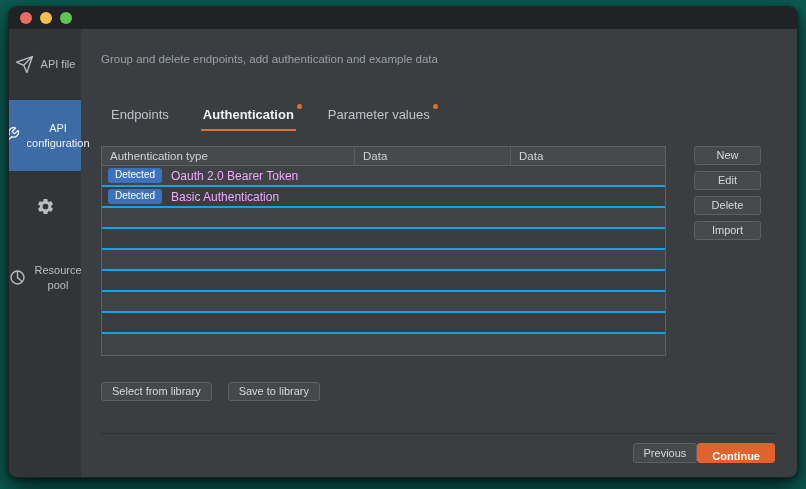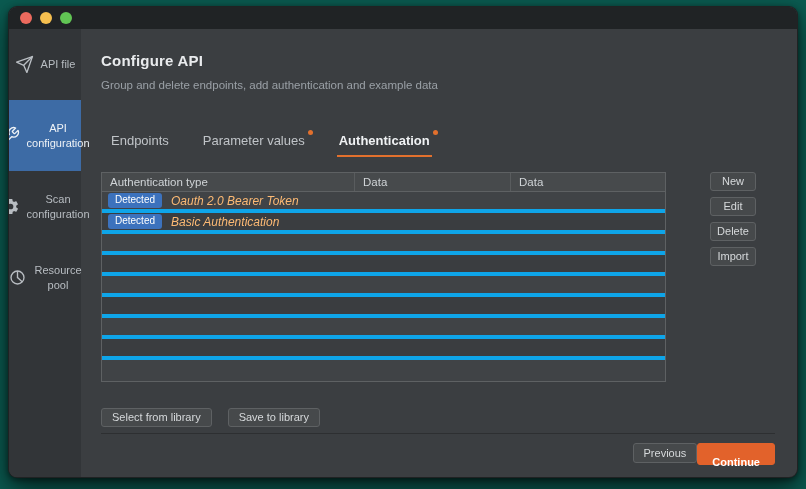--- a/index.html
+++ b/index.html
@@ -45,47 +45,47 @@
   .tab { position:relative; font-size:13px; color:#c0c4c8; padding:0 2px 7px 2px; cursor:pointer; }
   .tab.active { color:#f0f2f4; font-weight:bold; border-bottom:2px solid #e2702d; }
   .tab .dot { position:absolute; top:-3px; right:-6px; width:5px; height:5px; border-radius:50%; background:#e2702d; }
 
   .table-zone { display:flex; margin-top:15px; gap:28px; }
   .table { width:565px; border:1px solid #5e6163; background:#3b3e41; }
   .thead { display:flex; height:19px; align-items:center; background:#474a4c; border-bottom:1px solid #5e6163; }
   .th { font-size:11.5px; color:#d0d4d7; padding:0 8px; height:100%; display:flex; align-items:center; }
   .th + .th { border-left:1px solid #595c5e; }
   .c1{ width:252px; } .c2{ width:156px; } .c3{ flex:1; }
-  .tr { display:flex; height:21px; align-items:center; border-bottom:4px solid #0ea5e9; }
+  .tr { display:flex; height:21px; align-items:center; border-bottom:2px solid #0ea5e9; }
   .tr:last-child { border-bottom:none; }
   .tr:nth-child(odd){ background:#404346; }
   .tr:nth-child(even){ background:#3a3d40; }
   .cell { padding:0 6px; display:flex; align-items:center; height:100%; overflow:hidden; }
   .badge {
     background:#3c72bd; color:#fff; font-size:10px; border-radius:3px;
     padding:2px 7px 3px; line-height:1; white-space:nowrap;
   }
-  .row-name { font-size:12px; color:#fdba74; margin-left:9px; white-space:nowrap;font-style:italic; }
+  .row-name { font-size:12px; color:#f0abfc; margin-left:9px; white-space:nowrap; }
 
   .btn {
     font-family:inherit; font-size:11px; color:#d6d9db;
     background:#46494b; border:1px solid #5e6163; border-radius:3px;
     height:19px; padding:0 10px; cursor:pointer; line-height:17px;
   }
   .side-buttons { display:flex; flex-direction:column; gap:6px; width:67px; }
-  .side-buttons .btn { width:46px; padding:0; text-align:center;margin-left:16px; }
+  .side-buttons .btn { width:67px; padding:0; text-align:center; }
 
   .library-row { display:flex; gap:16px; margin-top:26px; }
 
   .footer {
     margin-top:auto; border-top:1px solid #2d2f31;
     display:flex; justify-content:flex-end; 
     padding:9px 0 0 0; height:44px;
   }
-  .btn.primary { background:#e2622b; border-color:#e2622b; color:#fff; font-weight:bold; padding:10px 14px; }
+  .btn.primary { background:#e2622b; border-color:#e2622b; color:#fff; font-weight:bold; padding:4px 14px; }
   .footer .btn { height:20px; }
 </style>
 </head>
 <body>
 
 <div class="window">
 
   <div class="titlebar">
     <span class="tl red"></span>
     <span class="tl yellow"></span>
@@ -111,49 +111,47 @@
             </svg>
         </span>
         <span>API configuration</span>
       </div>
       <div class="side-item">
         <span class="icn">
           <svg viewBox="0 0 24 24" width="19" height="19" fill="currentColor">
               <path d="M19.14,12.94a7.07,7.07,0,0,0,.06-.94,7.07,7.07,0,0,0-.06-.94l2.03-1.58a.5.5,0,0,0,.12-.64l-1.92-3.32a.5.5,0,0,0-.61-.22l-2.39,1a7.28,7.28,0,0,0-1.62-.94l-.36-2.54a.5.5,0,0,0-.5-.42H10.11a.5.5,0,0,0-.5.42L9.25,5.36a7.28,7.28,0,0,0-1.62.94l-2.39-1a.5.5,0,0,0-.61.22L2.71,8.84a.5.5,0,0,0,.12.64l2.03,1.58a7.07,7.07,0,0,0-.06.94,7.07,7.07,0,0,0,.06.94L2.83,14.52a.5.5,0,0,0-.12.64l1.92,3.32a.5.5,0,0,0,.61.22l2.39-1a7.28,7.28,0,0,0,1.62.94l.36,2.54a.5.5,0,0,0,.5.42h3.84a.5.5,0,0,0,.5-.42l.36-2.54a7.28,7.28,0,0,0,1.62-.94l2.39,1a.5.5,0,0,0,.61-.22l1.92-3.32a.5.5,0,0,0-.12-.64ZM12,15.6A3.6,3.6,0,1,1,15.6,12,3.6,3.6,0,0,1,12,15.6Z"></path>
             </svg>
         </span>
-        <span>Scan configuration</span>
       </div>
       <div class="side-item">
         <span class="icn">
           <svg viewBox="0 0 24 24" width="19" height="19" fill="none" stroke="currentColor" stroke-width="1.7" stroke-linecap="round">
               <circle cx="12" cy="12" r="8.2"></circle>
               <path d="M12 12V4.6"></path>
               <path d="M12 12l5.2 4.8"></path>
             </svg>
         </span>
         <span>Resource pool</span>
       </div>
     </aside>
 
     <main class="main">
 
-      <h1>Configure API</h1>
       <p class="subtitle">Group and delete endpoints, add authentication and example data</p>
 
       <div class="tabs">
         <div class="tab">
           <span>Endpoints</span>
         </div>
+        <div class="tab active">
+          <span>Authentication</span>
+          <span class="dot"></span>
+        </div>
         <div class="tab">
           <span>Parameter values</span>
-          <span class="dot"></span>
-        </div>
-        <div class="tab active">
-          <span>Authentication</span>
           <span class="dot"></span>
         </div>
       </div>
 
       <div class="table-zone">
         <div class="table">
           <div class="thead">
             <div class="th c1">Authentication type</div>
             <div class="th c2">Data</div>
             <div class="th c3">Data</div>

